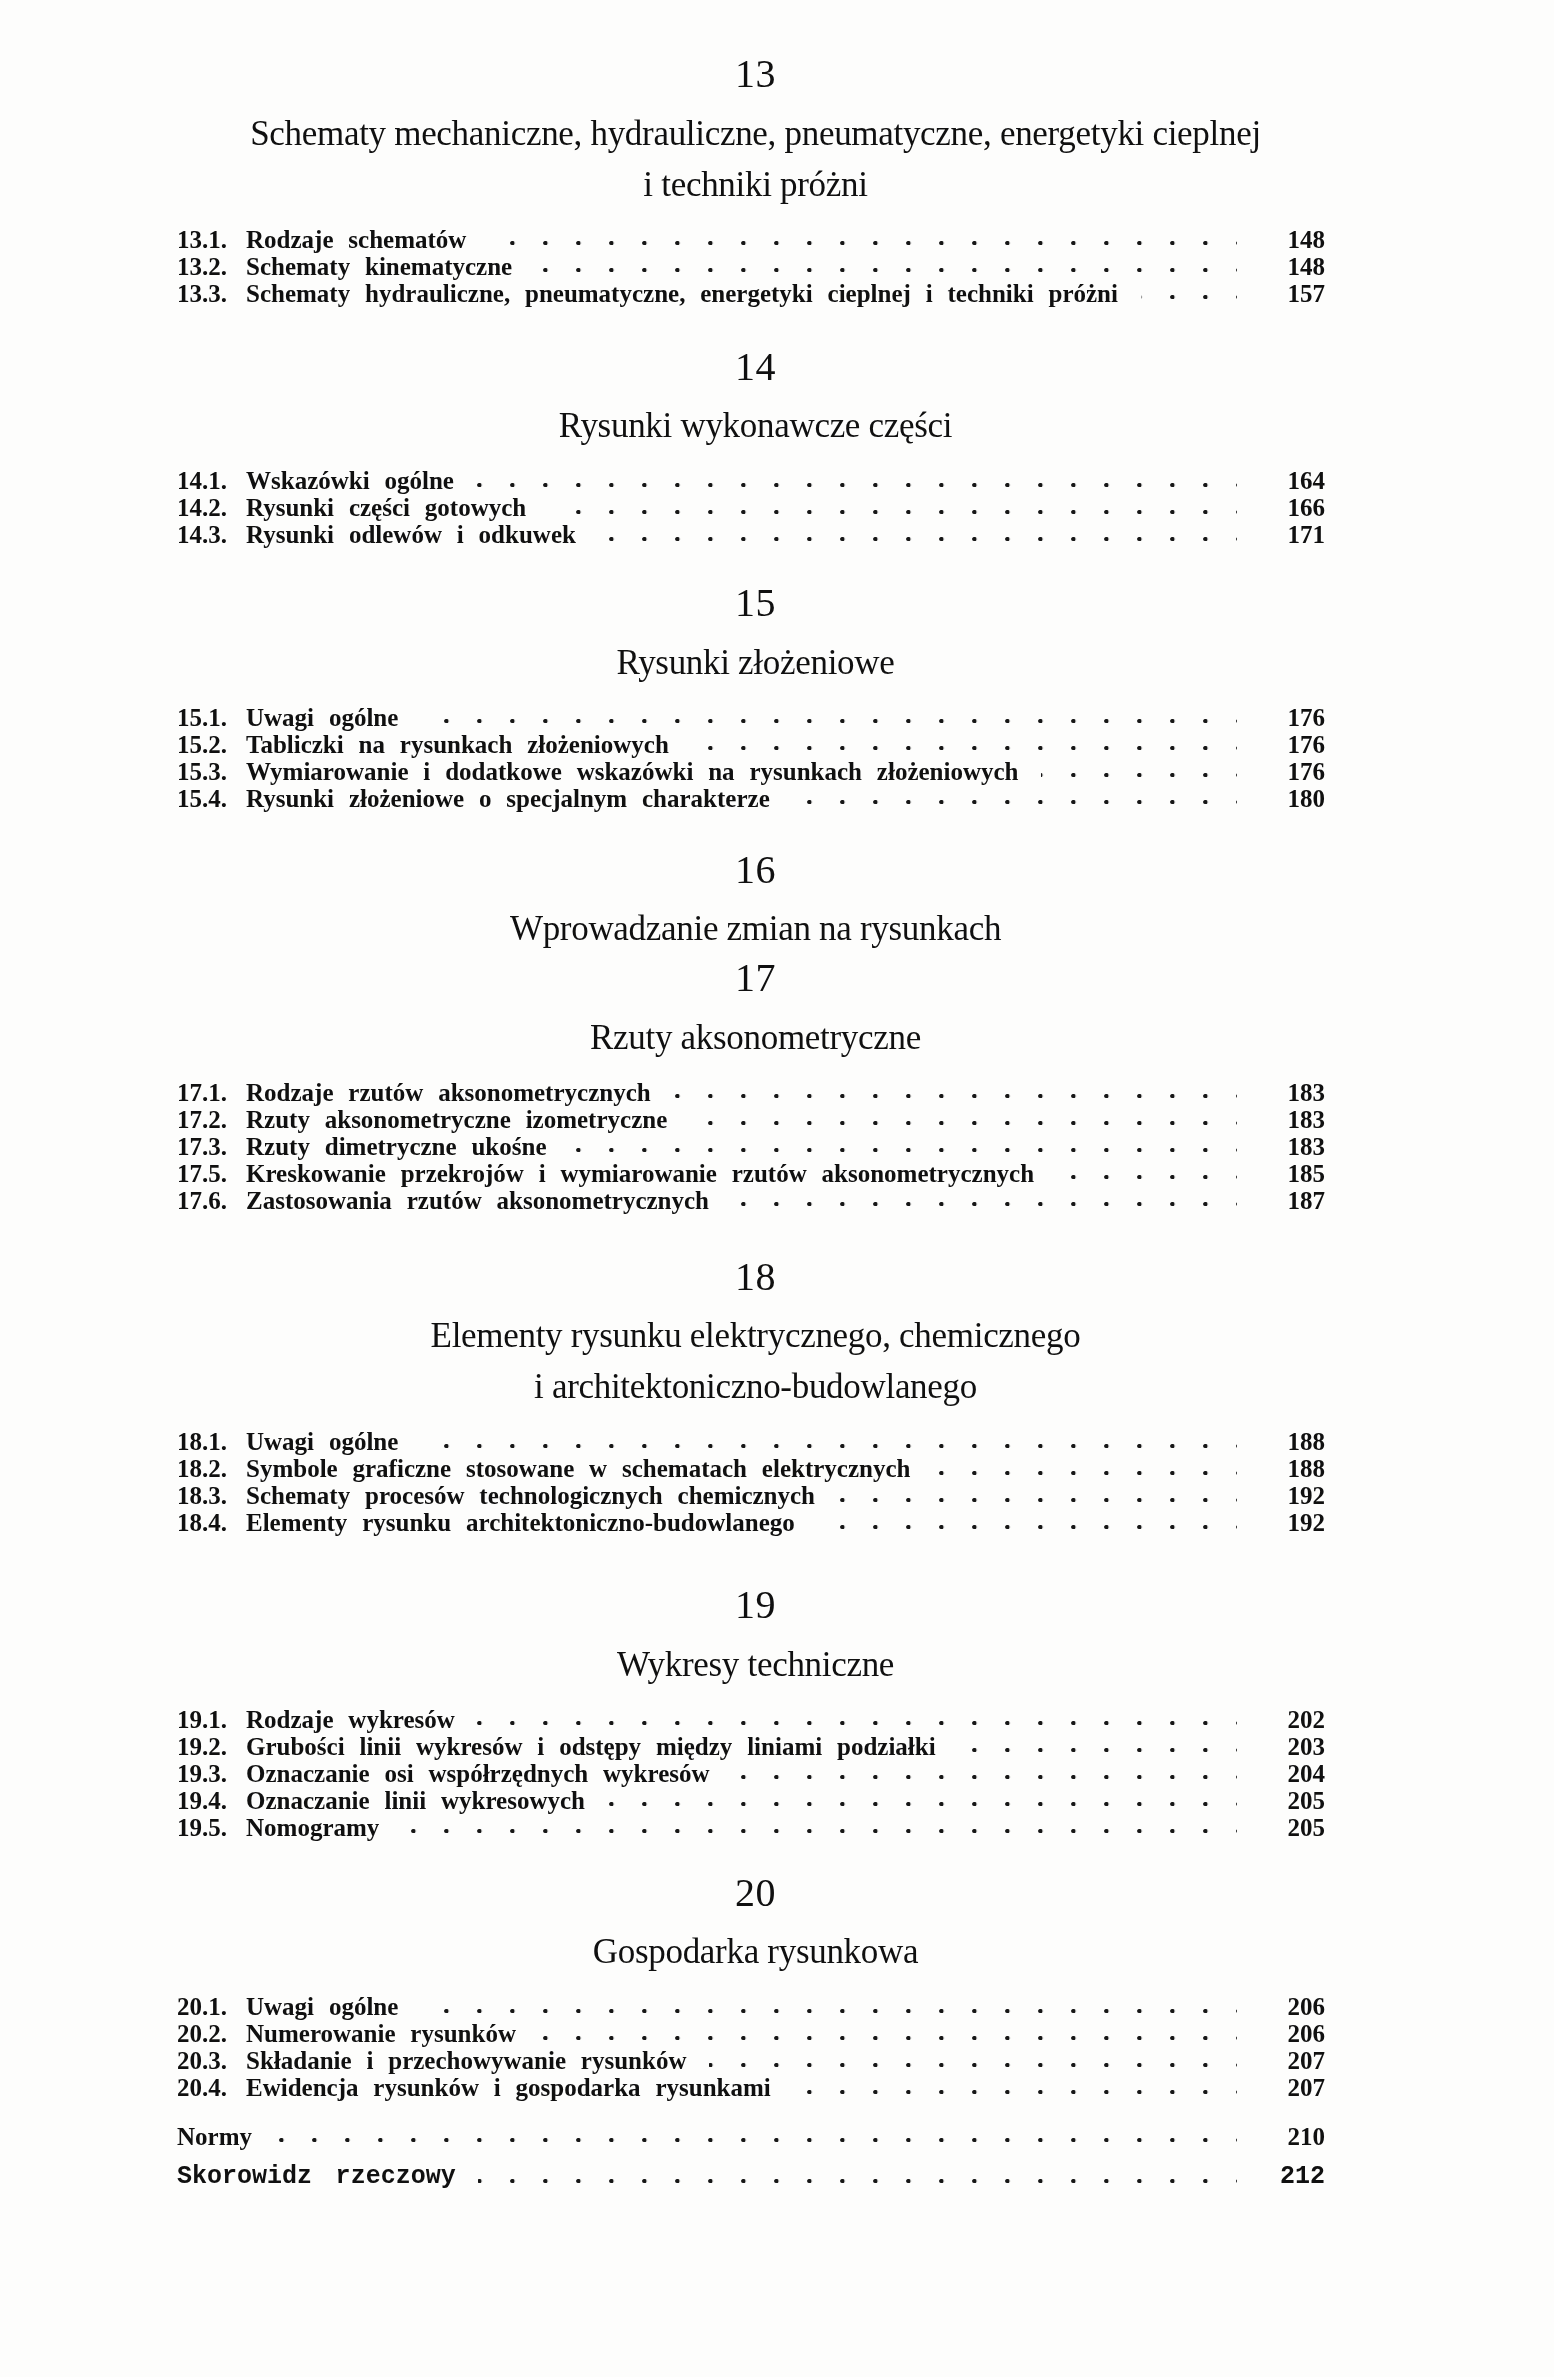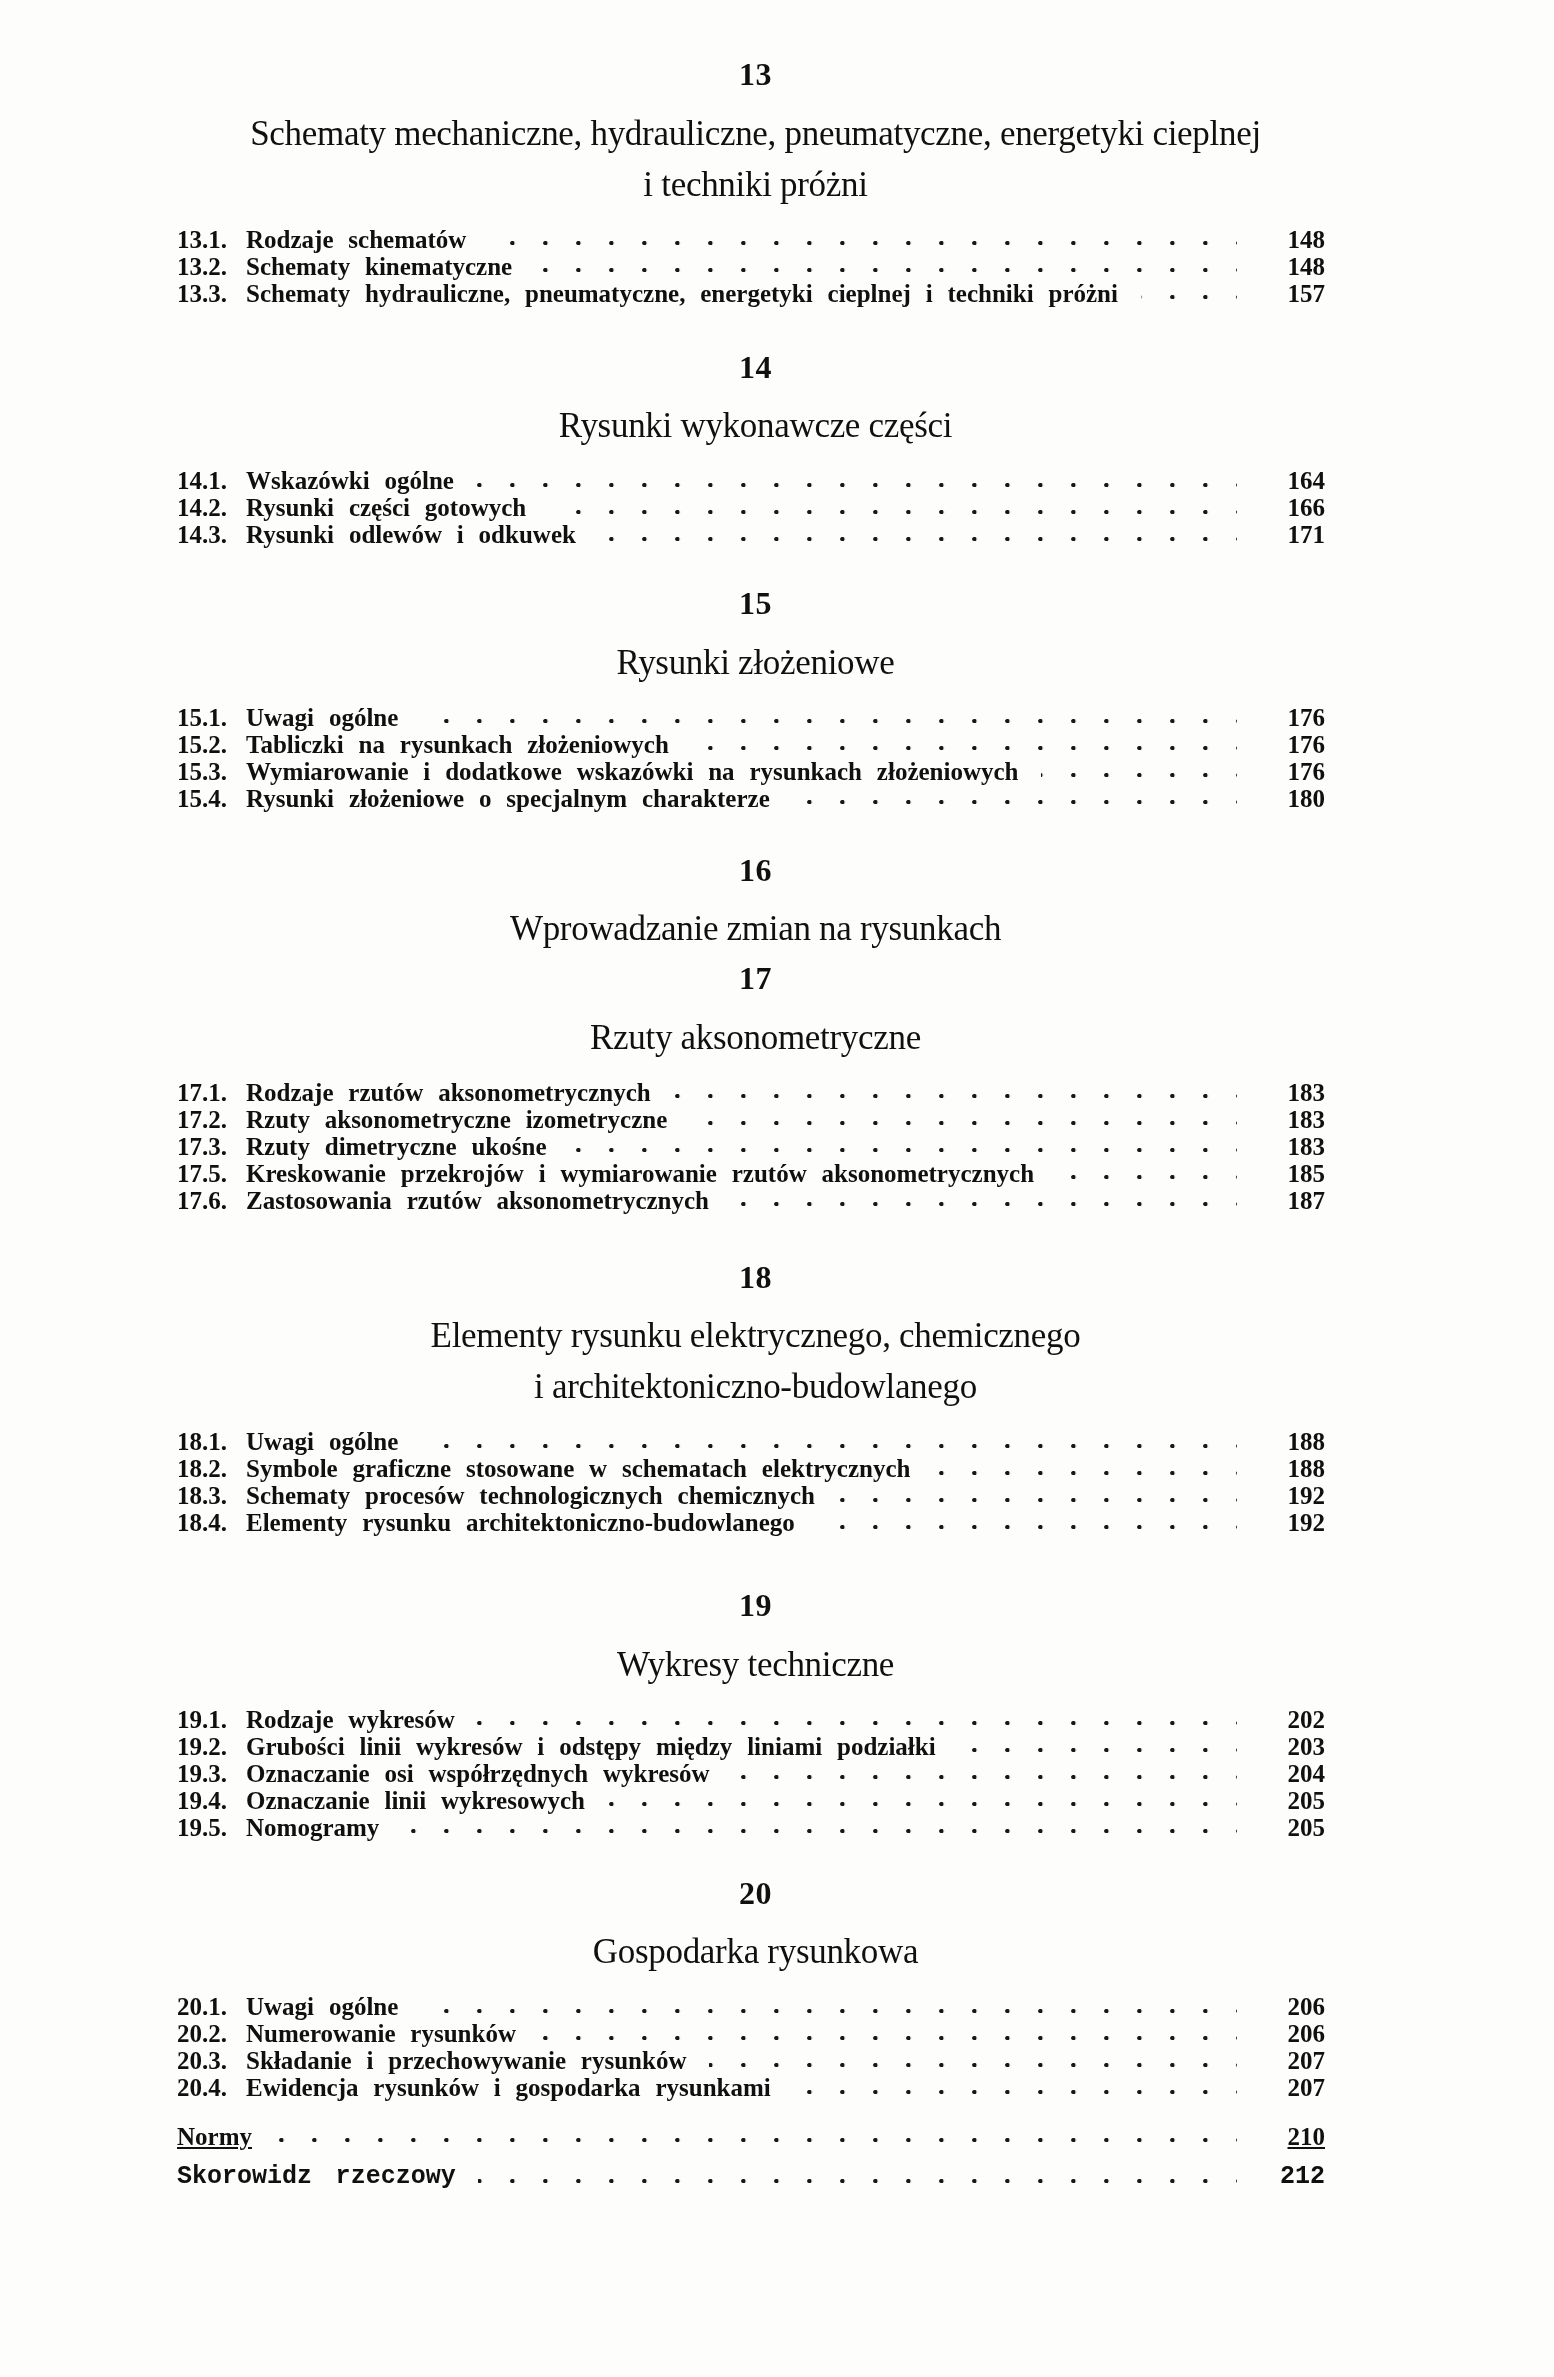--- a/index.html
+++ b/index.html
@@ -17,22 +17,22 @@
     box-sizing:border-box;
   }
   
   .chapter{position:relative;}
   .chap-head{
     margin-left:75px;
     margin-right:119px;
     text-align:center;
   }
   .chap-num{
-    font-size:32px;
-    font-weight:bold;
+    font-size:40px;
+    font-weight:normal;
     line-height:40px;
     letter-spacing:0.5px;
   }
   .chap-title{
     margin:13.5px 0 0 0;
     font-size:35px;
     font-weight:normal;
     line-height:51px;
     letter-spacing:-0.3px;
     white-space:pre-line;
@@ -75,21 +75,21 @@
   
   .s13{margin-top:0;}
   .s14{margin-top:40px;}
   .s15{margin-top:35px;}
   .s16{margin-top:38px;}
   .s17{margin-top:4px;}
   .s18{margin-top:43px;}
   .s19{margin-top:49px;}
   .s20{margin-top:32px;}
   .closing{margin:16px 230px 0 177px;}
-  .closing .entry.normy{margin-top:21.6px;text-decoration:underline;}
+  .closing .entry.normy{margin-top:21.6px;}
   .closing .entry.skorowidz{margin-top:13.5px;font-family:Liberation Mono, monospace;}
 </style>
 </head>
 <body>
 
 <div class="page">
 
   <section class="chapter s13">
     <div class="chap-head">
       <div class="chap-num">13</div>

